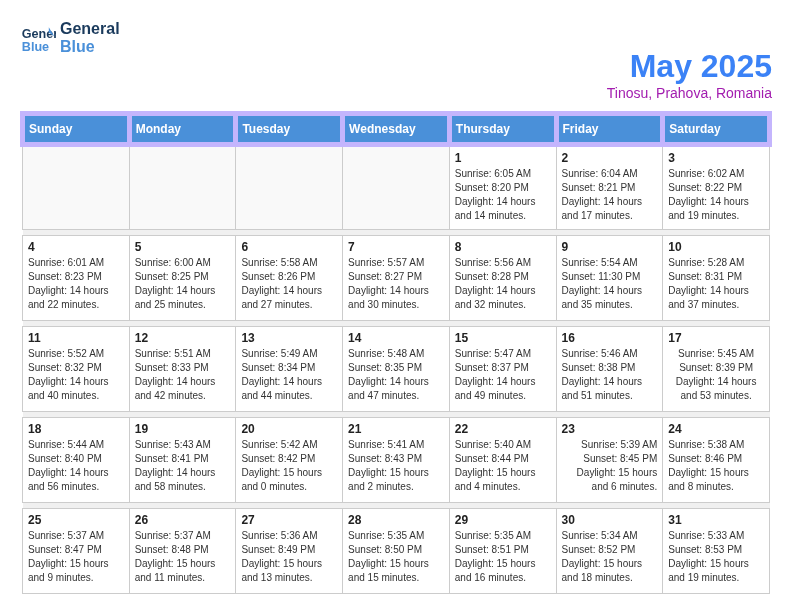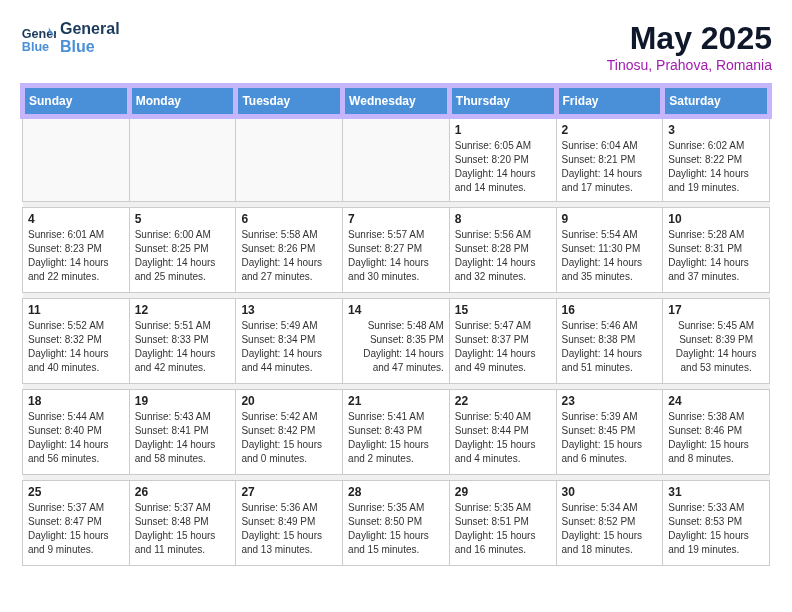--- a/index.html
+++ b/index.html
@@ -24,21 +24,22 @@
     .logo-icon {
       width: 36px;
       height: 36px;
     }
     .title-block {
       text-align: right;
     }
     .month-year {
       font-size: 32px;
       font-weight: bold;
-      color: #0f172a;
+      color: #3b82f6;
+      margin-top: 28px;
     }
     .location {
       font-size: 14px;
       color: #a21caf;
     }
     .calendar {
       width: 100%;
       border-collapse: collapse;
       font-size: 11px;
     }
@@ -228,21 +229,21 @@
         </td>
         <td>
           <span class="day-number">13</span>
           <div class="day-info" style="white-space: pre-line;">Sunrise: 5:49 AM
 Sunset: 8:34 PM
 Daylight: 14 hours
 and 44 minutes.</div>
         </td>
         <td>
           <span class="day-number">14</span>
-          <div class="day-info" style="white-space: pre-line; text-align: right;">Sunrise: 5:48 AM
+          <div class="day-info" style="white-space: pre-line;">Sunrise: 5:48 AM
 Sunset: 8:35 PM
 Daylight: 14 hours
 and 47 minutes.</div>
         </td>
         <td>
           <span class="day-number">15</span>
           <div class="day-info" style="white-space: pre-line;">Sunrise: 5:47 AM
 Sunset: 8:37 PM
 Daylight: 14 hours
 and 49 minutes.</div>
@@ -302,21 +303,21 @@
         </td>
         <td>
           <span class="day-number">22</span>
           <div class="day-info" style="white-space: pre-line;">Sunrise: 5:40 AM
 Sunset: 8:44 PM
 Daylight: 15 hours
 and 4 minutes.</div>
         </td>
         <td>
           <span class="day-number">23</span>
-          <div class="day-info" style="white-space: pre-line;">Sunrise: 5:39 AM
+          <div class="day-info" style="white-space: pre-line; text-align: right;">Sunrise: 5:39 AM
 Sunset: 8:45 PM
 Daylight: 15 hours
 and 6 minutes.</div>
         </td>
         <td>
           <span class="day-number">24</span>
           <div class="day-info" style="white-space: pre-line;">Sunrise: 5:38 AM
 Sunset: 8:46 PM
 Daylight: 15 hours
 and 8 minutes.</div>

